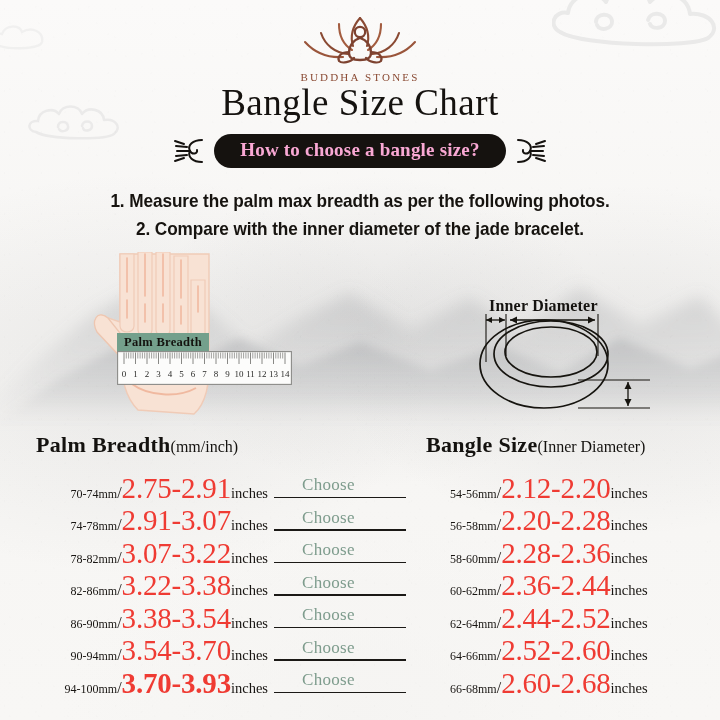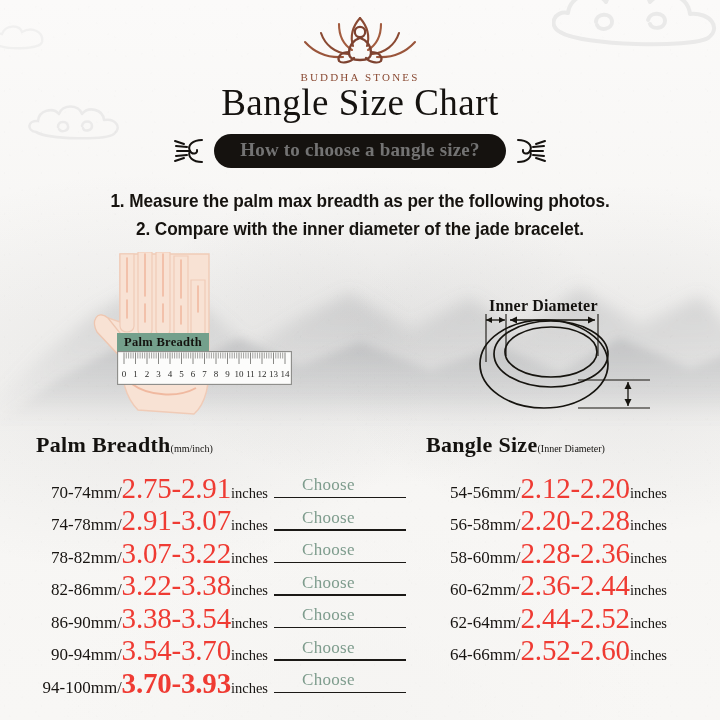--- a/index.html
+++ b/index.html
@@ -39,21 +39,21 @@
     font-family:"Liberation Serif",serif;
     font-size:11px;letter-spacing:2.2px;color:#8a4a33;margin-top:1px;font-weight:400;
   }
   #main-title{
     position:absolute;left:0;right:0;top:81px;text-align:center;
     font-family:"Liberation Serif",serif;font-size:37px;color:#15120f;letter-spacing:.5px;
   }
   #banner-row{position:absolute;left:0;right:0;top:134px;display:flex;align-items:center;justify-content:center;gap:9px;}
   .orn{width:34px;height:34px;display:block;}
   #banner-pill{
-    background:#15120f;color:#737373;border-radius:18px;padding:5px 26px 7px;
+    background:#15120f;color:#f9a8d4;border-radius:18px;padding:5px 26px 7px;
     font-family:"Liberation Serif",serif;font-size:19px;font-weight:bold;letter-spacing:.2px;white-space:nowrap;
   }
   .instr{
     position:absolute;left:0;right:0;text-align:center;
     font-family:"Liberation Sans",sans-serif;font-weight:bold;font-size:18.5px;color:#16130f;
     transform:scaleX(.93);letter-spacing:-.1px;
   }
   #instr1{top:190px;}
   #instr2{top:218px;}
 
@@ -70,31 +70,31 @@
 
   #bangle-wrap{position:absolute;left:458px;top:296px;width:200px;height:122px;}
   #inner-dia-label{
     position:absolute;left:489px;top:297px;
     font-family:"Liberation Serif",serif;font-weight:bold;font-size:16px;color:#14120f;letter-spacing:.2px;
   }
 
   
   .col-head{position:absolute;font-family:"Liberation Serif",serif;color:#14120f;white-space:nowrap;}
   .col-head .big{font-size:22px;font-weight:bold;letter-spacing:.3px;}
-  .col-head .small{font-size:10px;font-weight:normal;}
+  .col-head .small{font-size:16px;font-weight:normal;}
   #head-left{left:36px;top:432px;}
   #head-right{left:426px;top:432px;}
 
   .table{position:absolute;}
   #table-left{left:0px;top:472px;width:440px;}
   #table-right{left:440px;top:472px;width:280px;}
 
   .row{height:32.5px;display:flex;align-items:center;white-space:nowrap;}
   #table-left .row{padding-left:0;}
-  .rng-mm{font-family:"Liberation Serif",serif;font-size:17px;color:#181512;letter-spacing:0;margin-top:8px;}
+  .rng-mm{font-family:"Liberation Serif",serif;font-size:12px;color:#181512;letter-spacing:0;margin-top:8px;}
   .slash{font-family:"Liberation Serif",serif;font-size:16px;color:#181512;}
   .rng-in{font-family:"Liberation Serif",serif;font-size:29px;color:#ef3b33;letter-spacing:-.2px;}
   .unit{font-family:"Liberation Serif",serif;font-size:14.5px;color:#181512;}
 
   .choose-cell{position:relative;margin-left:4px;width:132px;height:30px;flex:none;text-align:center;}
   .choose-line{position:absolute;left:0;bottom:5px;width:132px;height:1.6px;background:#1b1916;}
   .choose-txt{
     position:absolute;left:28px;bottom:8px;
     font-family:"Liberation Serif",serif;font-size:17px;color:#7e9c8d;letter-spacing:.3px;
   }
@@ -436,15 +436,18 @@
       </div>
       <div class="row">
         <div class="rt-text"><span class="rng-mm">60-62mm</span><span class="slash">/</span><span class="rng-in" style="color: rgb(239, 59, 51);">2.36-2.44</span><span class="unit">inches</span></div>
       </div>
       <div class="row">
         <div class="rt-text"><span class="rng-mm">62-64mm</span><span class="slash">/</span><span class="rng-in" style="color: rgb(239, 59, 51);">2.44-2.52</span><span class="unit">inches</span></div>
       </div>
       <div class="row">
         <div class="rt-text"><span class="rng-mm">64-66mm</span><span class="slash">/</span><span class="rng-in" style="color: rgb(239, 59, 51);">2.52-2.60</span><span class="unit">inches</span></div>
       </div>
+      <div class="row">
+        <div class="rt-text"><span class="rng-mm">66-68mm</span><span class="slash">/</span><span class="rng-in" style="color: rgb(239, 59, 51);">2.60-2.68</span><span class="unit">inches</span></div>
+      </div>
     </div>
 
 </div>
 
 </body></html>

